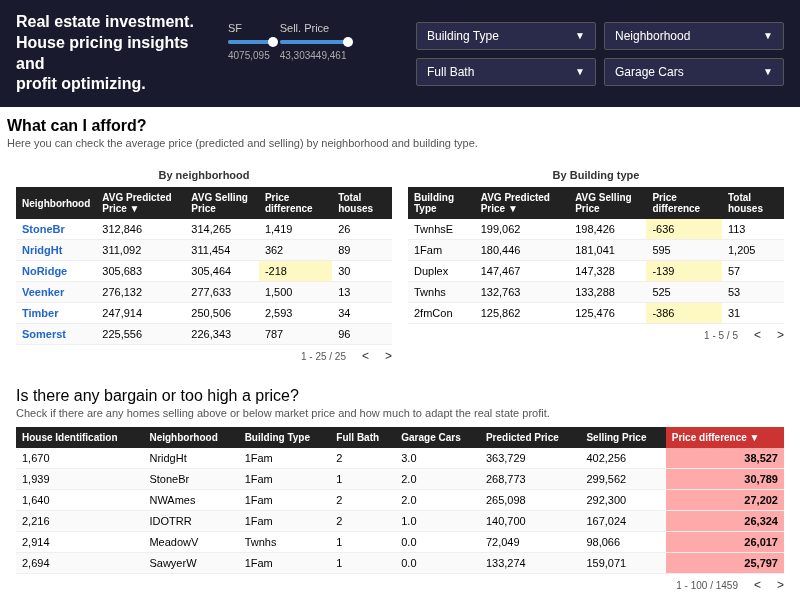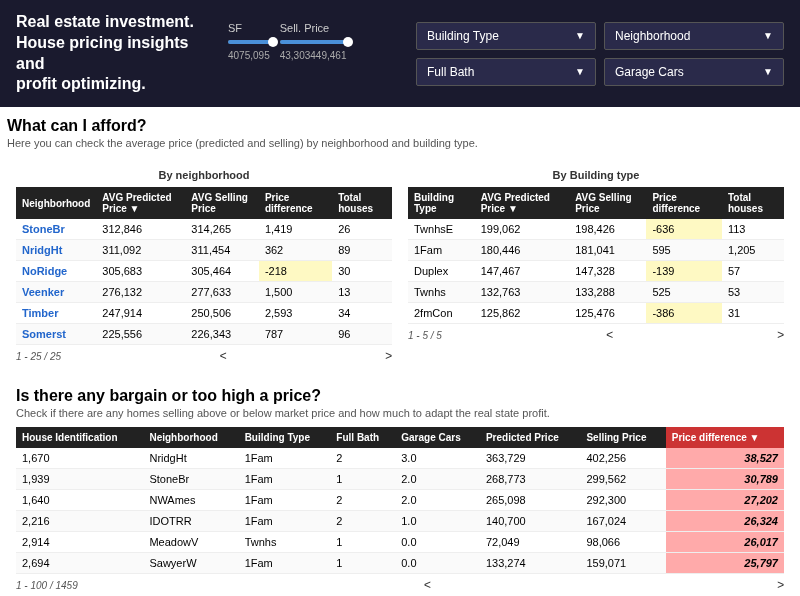--- a/index.html
+++ b/index.html
@@ -27,33 +27,33 @@
     .tables-area { display: flex; gap: 0; background: white; padding: 0 16px 10px; }
     .table-container { flex: 1; }
     .table-subtitle { text-align: center; font-size: 11px; font-weight: bold; margin-bottom: 6px; color: #333; }
 
     table { width: 100%; border-collapse: collapse; font-size: 11px; }
     th { background: #222; color: white; padding: 5px 6px; text-align: left; font-size: 10px; font-weight: bold; }
     td { padding: 4px 6px; border-bottom: 1px solid #eee; }
     tr:nth-child(even) { background: #fafafa; }
     .val-blue { color: #2266cc; font-weight: bold; }
     .cell-pink { background: #fef9c3; }
-    .pagination { font-size: 10px; color: #555; text-align: right; padding: 4px 0; display: flex; align-items: center; justify-content: space-between; gap: 4px; font-style: italic; }
+    .pagination { font-size: 10px; color: #555; text-align: right; padding: 4px 0; display: flex; align-items: center; justify-content: flex-end; gap: 16px; }
     .pagination span.arrow { cursor: pointer; font-size: 12px; color: #333; }
 
     
     .table-divider { width: 16px; }
 
     
     .bargain-section { background: white; padding: 0 16px 10px; }
-    .bargain-title { font-size: 16px; font-weight: bold; padding-top: 10px; margin-bottom: 2px; }
+    .bargain-title { font-size: 16px; font-weight: normal; padding-top: 10px; margin-bottom: 2px; }
     .bargain-subtitle { font-size: 11px; color: #555; margin-bottom: 8px; }
 
     .main-table th:last-child { background: #cc3333; }
-    .price-diff-high { background: #ffaaaa; text-align: right; font-weight: bold; font-style: italic; }
+    .price-diff-high { background: #ffaaaa; text-align: right; font-weight: bold; }
   </style>
 </head>
 <body>
 
 <div class="header">
   <div class="header-title">
     <h1>
       <span>Real estate investment.</span><br>
       <span>House pricing insights and</span><br>
       <span>profit optimizing.</span>

